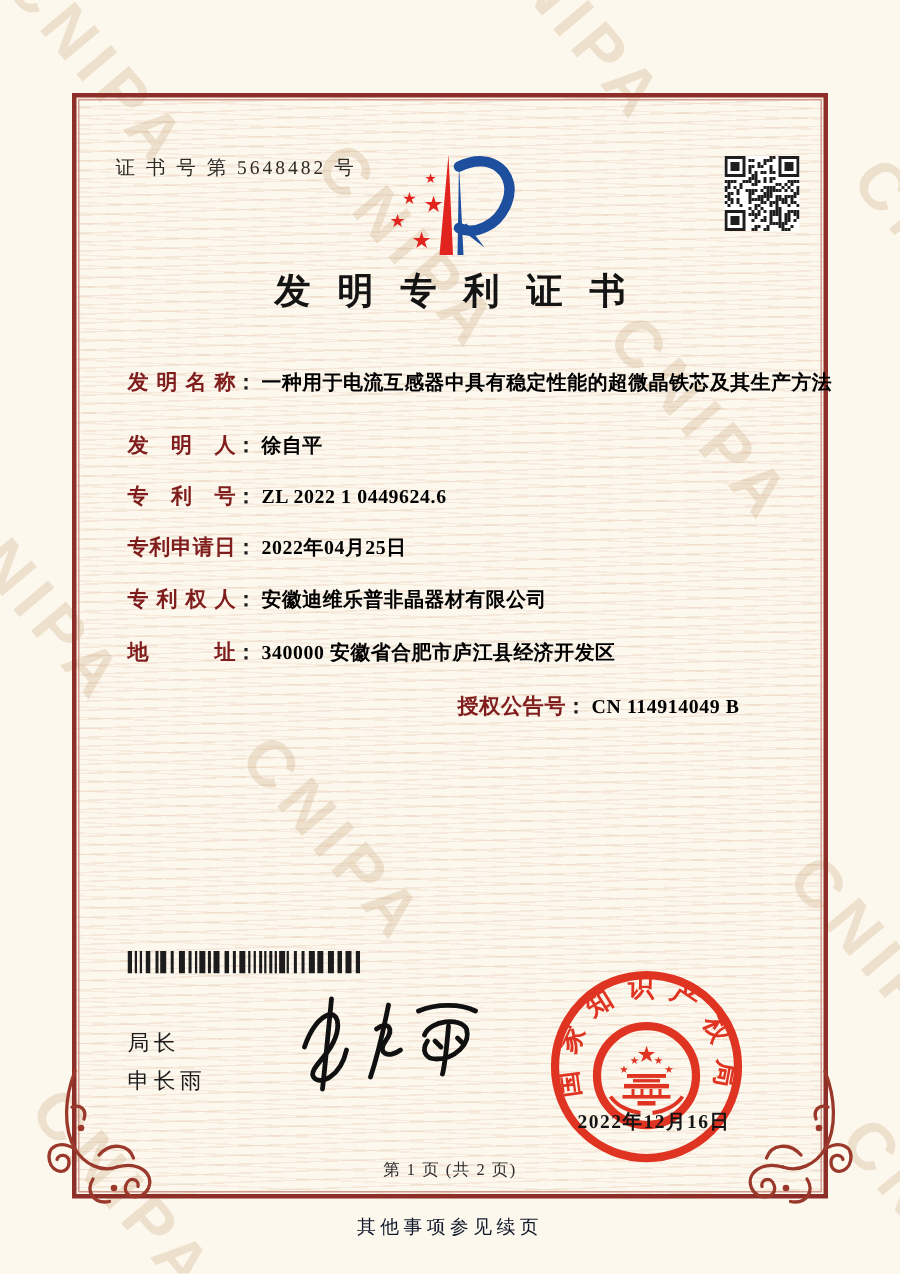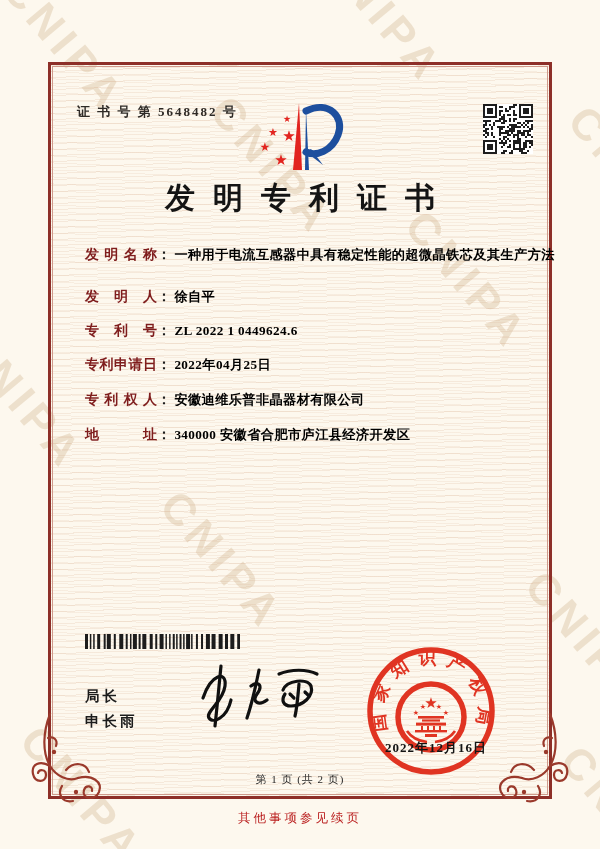--- a/index.html
+++ b/index.html
@@ -28,27 +28,27 @@
   }
   .frame-inner{
     position:absolute;inset:1px;border:1px solid #cf9a8b;
   }
   .flourish{position:absolute;z-index:3;width:100px;height:100px;}
   .flourish.left{left:18px;top:708px;}
   .flourish.right{right:18px;top:708px;transform:scaleX(-1);}
   
   .cert-no{
     position:absolute;left:77px;top:103px;z-index:2;
-    font-size:13px;font-weight:700;letter-spacing:2px;color:#2e2a26;text-align:right;
+    font-size:13px;font-weight:400;letter-spacing:2px;color:#2e2a26;text-align:right;
   }
   .logo{position:absolute;left:243px;top:98px;z-index:2;}
   .qr{position:absolute;left:483px;top:104px;width:50px;height:50px;z-index:2;}
   .title{
     position:absolute;left:0;right:0;top:178px;z-index:2;margin:0;
-    text-align:center;font-size:30px;font-weight:700;color:#141414;
+    text-align:center;font-size:24px;font-weight:700;color:#141414;
     letter-spacing:18px;text-indent:18px;
   }
   
   .fields{position:absolute;left:85px;top:0;width:465px;z-index:2;}
   .frow{position:absolute;left:0;white-space:nowrap;font-size:13.5px;}
   .flabel{
     display:inline-block;width:72px;vertical-align:bottom;
     font-weight:700;font-size:14px;color:#7f1d1d;
     text-align:justify;text-align-last:justify;
   }
@@ -59,35 +59,35 @@
   .paras{
     position:absolute;left:84px;top:487px;width:462px;z-index:2;
     font-size:12.8px;line-height:1.93;color:#3a3a3a;text-align:justify;
   }
   .paras p{margin:0;text-indent:2em;}
   
   .barcode{position:absolute;left:85px;top:634px;z-index:2;}
   .director{
     position:absolute;left:85px;top:684px;z-index:2;
     font-family:"Liberation Sans","DejaVu Sans",sans-serif;
-    font-weight:700;font-size:14.5px;letter-spacing:3px;color:#1c1c1c;line-height:1.75;
+    font-weight:400;font-size:14.5px;letter-spacing:3px;color:#1c1c1c;line-height:1.75;
   }
   .signature{position:absolute;left:175px;top:656px;z-index:2;}
   .seal{position:absolute;left:361px;top:641px;z-index:2;}
   .seal-date{
     position:absolute;left:366px;top:739px;width:140px;z-index:3;
     text-align:center;font-size:13px;font-weight:700;color:#141414;letter-spacing:1px;
   }
   .page-info{
     position:absolute;left:0;right:0;top:772px;z-index:2;
     text-align:center;font-size:11px;color:#2b2b2b;letter-spacing:1px;
   }
   .footer-note{
     position:absolute;left:0;right:0;top:810px;z-index:2;
-    text-align:center;font-size:12.5px;letter-spacing:3px;color:#b91c1c;
+    text-align:center;font-size:12.5px;letter-spacing:3px;color:#0f172a;
   }
 </style>
 </head>
 <body>
 
 <div class="wm" style="left:-18px;top:18px">CNIPA</div>
 <div class="wm" style="left:300px;top:-12px">CNIPA</div>
 <div class="wm" style="left:190px;top:140px">CNIPA</div>
 <div class="wm" style="left:385px;top:255px">CNIPA</div>
 <div class="wm" style="left:548px;top:150px">CNIPA</div>
@@ -384,20 +384,24 @@
   </div>
   <div class="frow" style="top:391px">
     <span class="flabel">专利权人</span><span class="fcolon">：</span>
     <span class="fvalue">安徽迪维乐普非晶器材有限公司</span>
   </div>
   <div class="frow" style="top:426px">
     <span class="flabel">地址</span><span class="fcolon">：</span>
     <span class="fvalue">340000 安徽省合肥市庐江县经济开发区</span>
   </div>
   <div class="frow" style="top:462px;width:465px">
+    <span class="pair2">
+      <span class="flabel">授权公告号</span><span class="fcolon">：</span>
+      <span class="fvalue">CN 114914049 B</span>
+    </span>
   </div>
 </div>
 
 <div class="paras">
 </div>
 
 <svg class="barcode" width="155" height="15">
   <g class="bars" fill="#1c1c1c">
       <rect x="0" y="0" width="3" height="15"></rect>
       <rect x="4.8401983980276615" y="0" width="1.5" height="15"></rect>

